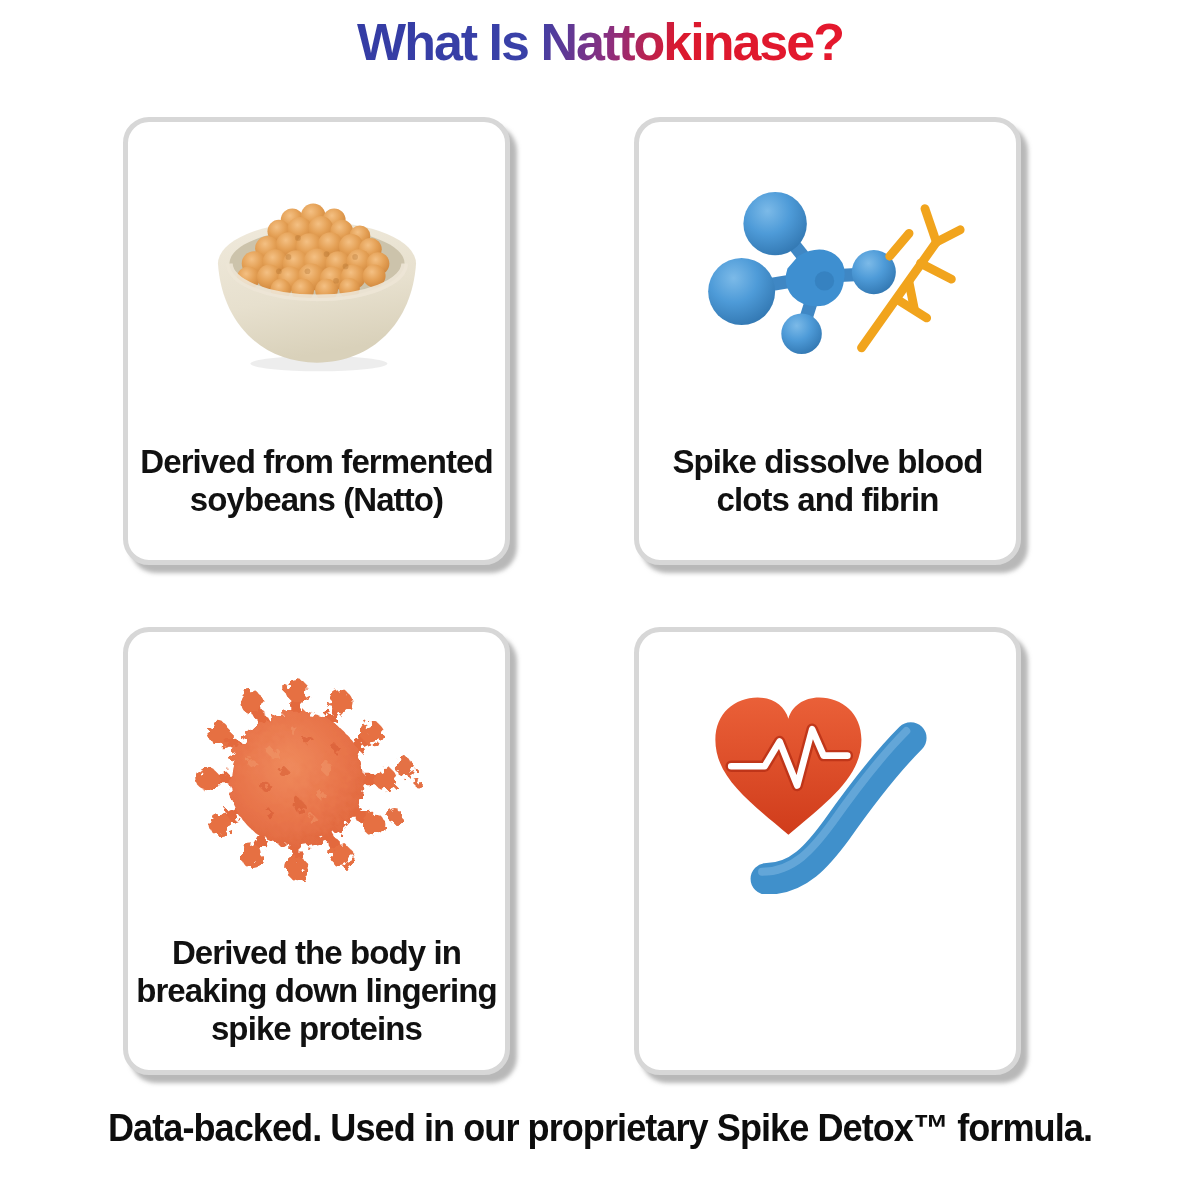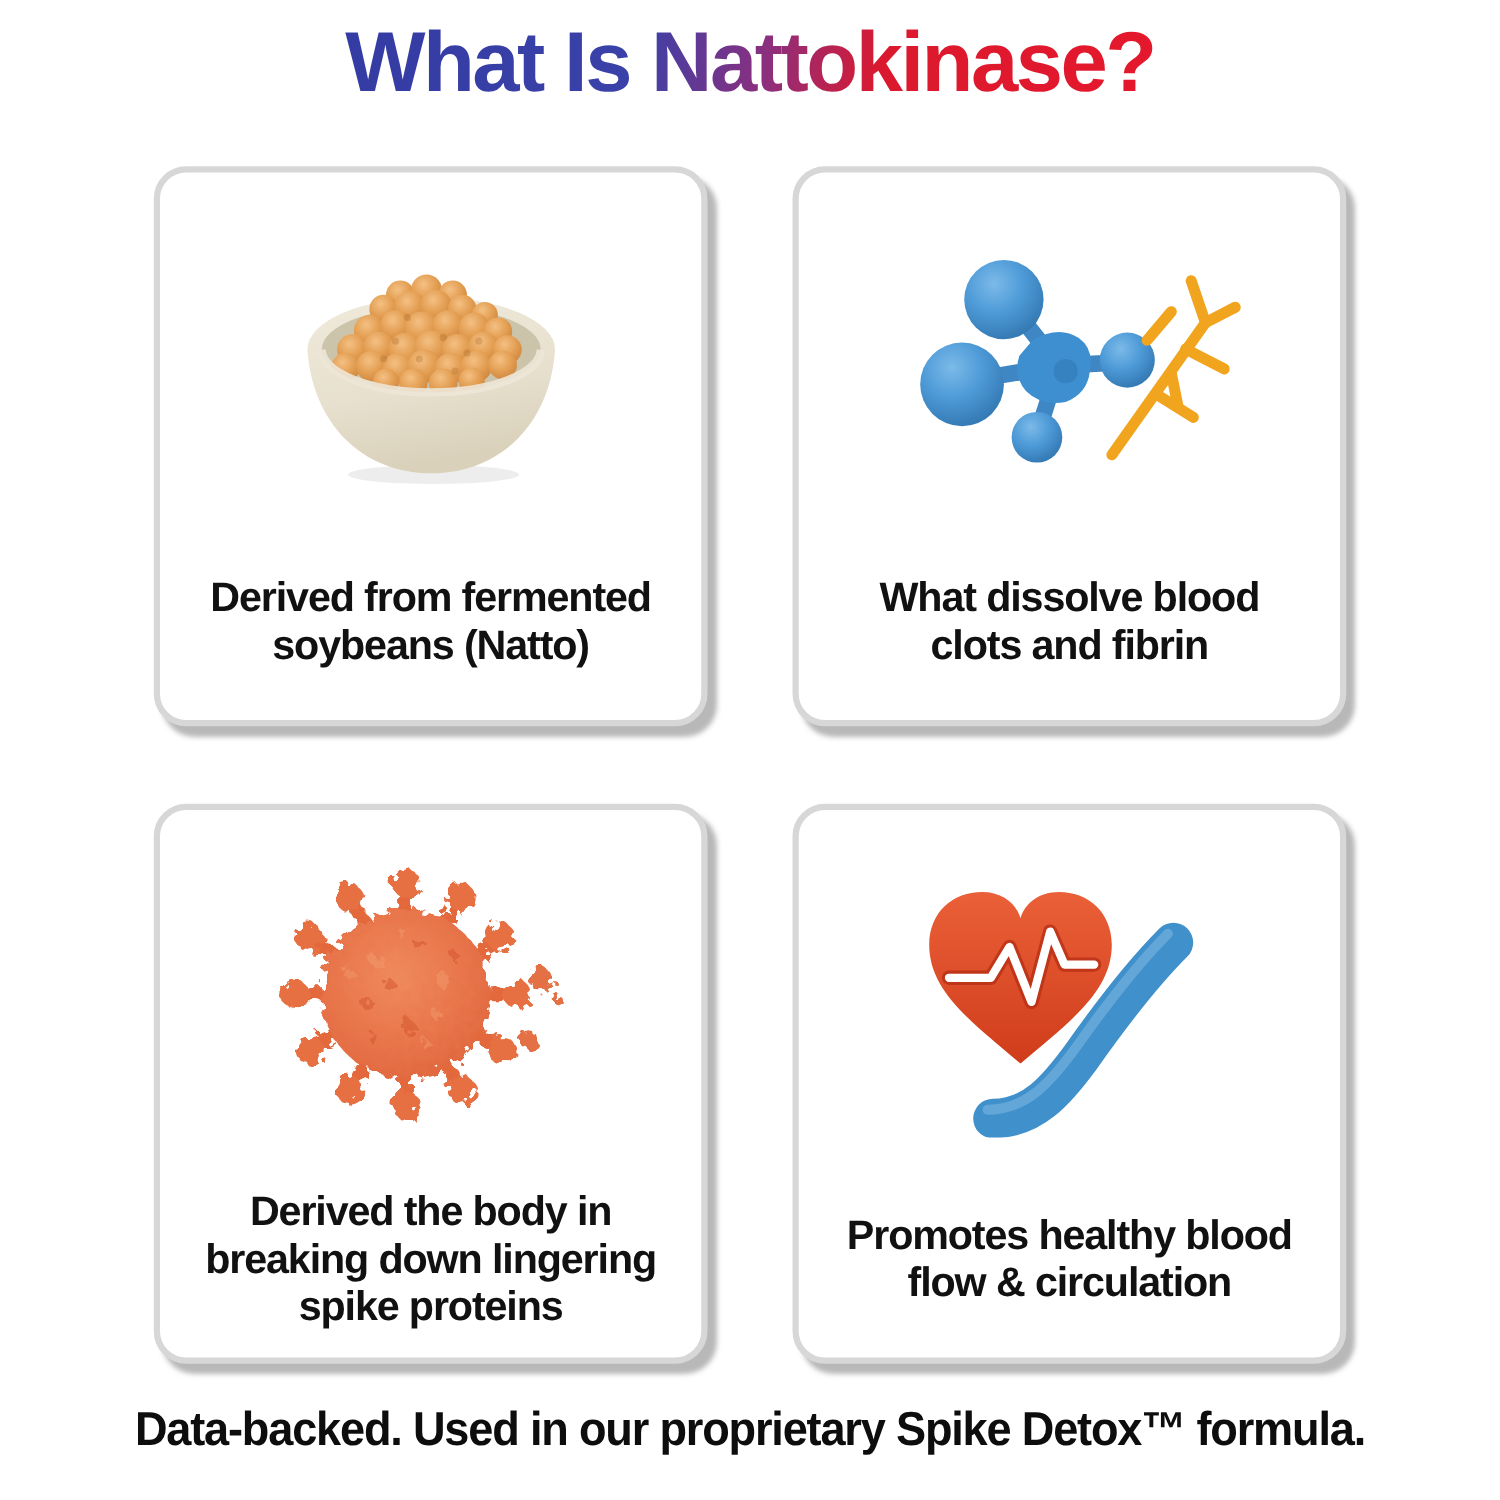--- a/index.html
+++ b/index.html
@@ -6,38 +6,38 @@
   body {
     width:1200px; height:1200px;
     font-family:"Liberation Sans", sans-serif;
     color:#111111;
     overflow:hidden;
     position:relative;
   }
   .title {
     margin:0; padding-top:16px;
     text-align:center;
-    font-size:68px; font-weight:bold; letter-spacing:-2px;
+    font-size:52px; font-weight:bold; letter-spacing:-2px;
     line-height:1.0;
   }
   .title-grad {
     background:linear-gradient(100deg,#343CA4 0%,#3A41A8 36%,#8C2F7E 52%,#DB192E 66%,#E5182D 100%);
     -webkit-background-clip:text; background-clip:text;
     color:transparent; -webkit-text-fill-color:transparent;
   }
   .grid {
     margin-top:49px;
     display:grid;
     grid-template-columns:repeat(2,443px);
     column-gap:68px; row-gap:62px;
     justify-content:center;
   }
   .card {
     box-sizing:border-box;
-    width:443px; height:448px;
+    width:387px; height:448px;
     background:#ffffff;
     border:5px solid #D7D7D7;
     border-radius:26px;
     box-shadow:7px 8px 4px rgba(125,125,125,0.55);
     display:flex; flex-direction:column;
     padding-top:28px;
   }
   .icon-area {
     height:252px;
     display:flex; align-items:center; justify-content:center;
@@ -168,21 +168,21 @@
           <line x1="283" y1="76" x2="270" y2="38"></line>
           <line x1="283" y1="76" x2="310" y2="62"></line>
           <line x1="230" y1="92" x2="252" y2="66"></line>
           <line x1="265" y1="100" x2="300" y2="118"></line>
           <line x1="252" y1="122" x2="258" y2="152"></line>
           <line x1="240" y1="142" x2="272" y2="162"></line>
         </g>
       </svg>
     </div>
     <div class="caption-area">
-      <div class="caption">What dissolve blood
+      <div class="caption">Spike dissolve blood
 clots and fibrin</div>
     </div>
   </div>
 
   <div class="card">
     <div class="icon-area">
       <svg viewBox="0 0 280 240" width="262" height="225">
         <defs>
           <radialGradient id="virusG" cx="45%" cy="40%" r="75%">
             <stop offset="0%" stop-color="#EF8A5C"></stop>
@@ -260,21 +260,17 @@
             <stop offset="100%" stop-color="#D03C1B"></stop>
           </linearGradient>
         </defs>
         <path d="M105,178 C60,140 22,112 22,70 C22,40 44,22 70,22 C88,22 101,32 105,46 C109,32 122,22 140,22 C166,22 188,40 188,70 C188,112 150,140 105,178 Z" fill="url(#heartG)"></path>
         <polyline points="40,100 78,100 95,72 115,122 132,58 145,88 172,88" fill="none" stroke="#B83015" stroke-width="13" stroke-linecap="round" stroke-linejoin="round" opacity="0.8"></polyline>
         <polyline points="40,100 78,100 95,72 115,122 132,58 145,88 172,88" fill="none" stroke="#FFFFFF" stroke-width="7.5" stroke-linecap="round" stroke-linejoin="round"></polyline>
         <path d="M80,228 C116,228 138,202 160,172 C184,138 214,98 244,68" fill="none" stroke="#4090CB" stroke-width="36" stroke-linecap="round"></path>
         <path d="M80,228 C116,228 138,202 160,172 C184,138 214,98 244,68" fill="none" stroke="#6FAEDC" stroke-width="9" stroke-linecap="round" opacity="0.75" transform="translate(-5,-8)"></path>
       </svg>
     </div>
-    <div class="caption-area">
-      <div class="caption">Promotes healthy blood
-flow &amp; circulation</div>
-    </div>
   </div>
 
 </div>
 
 <div class="footer">Data-backed. Used in our proprietary Spike Detox™ formula.</div>
 
 </body></html>

